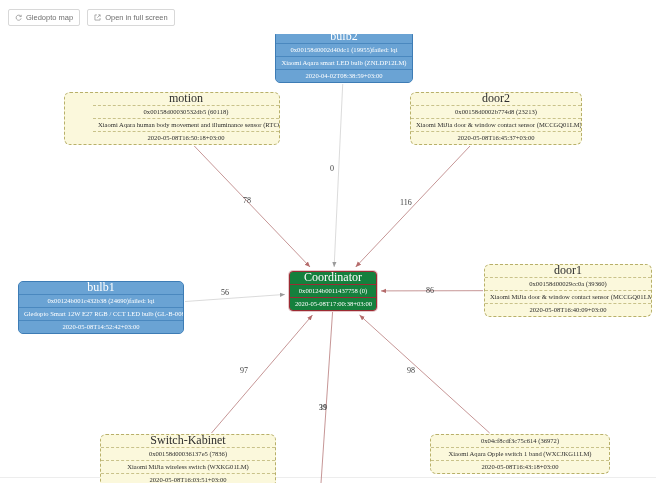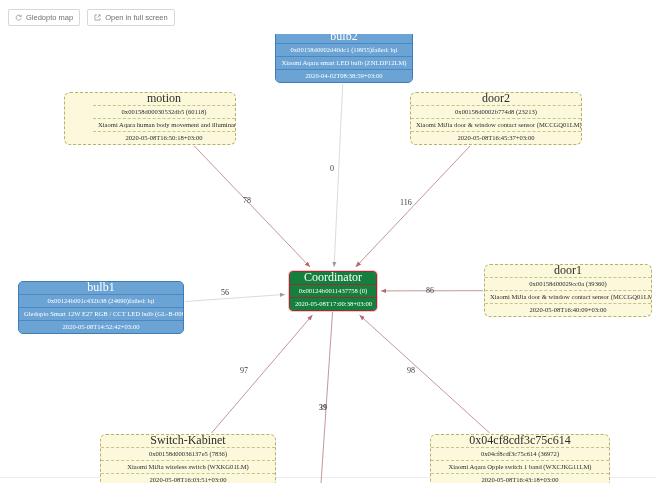--- a/index.html
+++ b/index.html
@@ -201,21 +201,21 @@
         <div class="row title">Coordinator</div>
         <div class="row">0x00124b0011437758 (0)</div>
         <div class="row">2020-05-08T17:00:38+03:00</div>
       </div>
       <div class="node router" style="left: 275px; top: 30px; width: 138px;">
         <div class="row title">bulb2</div>
         <div class="row">0x00158d0002d40dc1 (19955)failed: lqi</div>
         <div class="row">Xiaomi Aqara smart LED bulb (ZNLDP12LM)</div>
         <div class="row">2020-04-02T08:38:59+03:00</div>
       </div>
-      <div class="node enddevice" style="left: 64px; top: 92px; width: 172px; padding-left: 28px;">
+      <div class="node enddevice" style="left: 64px; top: 92px; width: 216px; padding-left: 28px;">
         <div class="row title">motion</div>
         <div class="row">0x00158d00030532db5 (60118)</div>
         <div class="row">Xiaomi Aqara human body movement and illuminance sensor (RTCGQ11LM)</div>
         <div class="row">2020-05-08T16:50:18+03:00</div>
       </div>
       <div class="node enddevice" style="left: 410px; top: 92px; width: 172px;">
         <div class="row title">door2</div>
         <div class="row">0x00158d0002b774d8 (23213)</div>
         <div class="row">Xiaomi MiJia door &amp; window contact sensor (MCCGQ01LM)</div>
         <div class="row">2020-05-08T16:45:37+03:00</div>
@@ -232,21 +232,20 @@
         <div class="row">Xiaomi MiJia door &amp; window contact sensor (MCCGQ01LM)</div>
         <div class="row">2020-05-08T16:40:09+03:00</div>
       </div>
       <div class="node enddevice" style="left: 100px; top: 434px; width: 176px;">
         <div class="row title">Switch-Kabinet</div>
         <div class="row">0x00158d00036137e5 (7836)</div>
         <div class="row">Xiaomi MiJia wireless switch (WXKG01LM)</div>
         <div class="row">2020-05-08T16:03:51+03:00</div>
       </div>
       <div class="node enddevice" style="left: 430px; top: 434px; width: 180px;">
-        <div class="row title">0x04cf8cdf3c75c614</div>
         <div class="row">0x04cf8cdf3c75c614 (36972)</div>
         <div class="row">Xiaomi Aqara Opple switch 1 band (WXCJKG11LM)</div>
         <div class="row">2020-05-08T16:43:18+03:00</div>
       </div>
     </div>
 
   <div id="page-bottom"></div>
 <div class="edge-label" style="left: 330px; top: 164px;">0</div>
     <div class="edge-label" style="left: 243px; top: 196px;">78</div>
     <div class="edge-label" style="left: 400px; top: 198px;">116</div>

